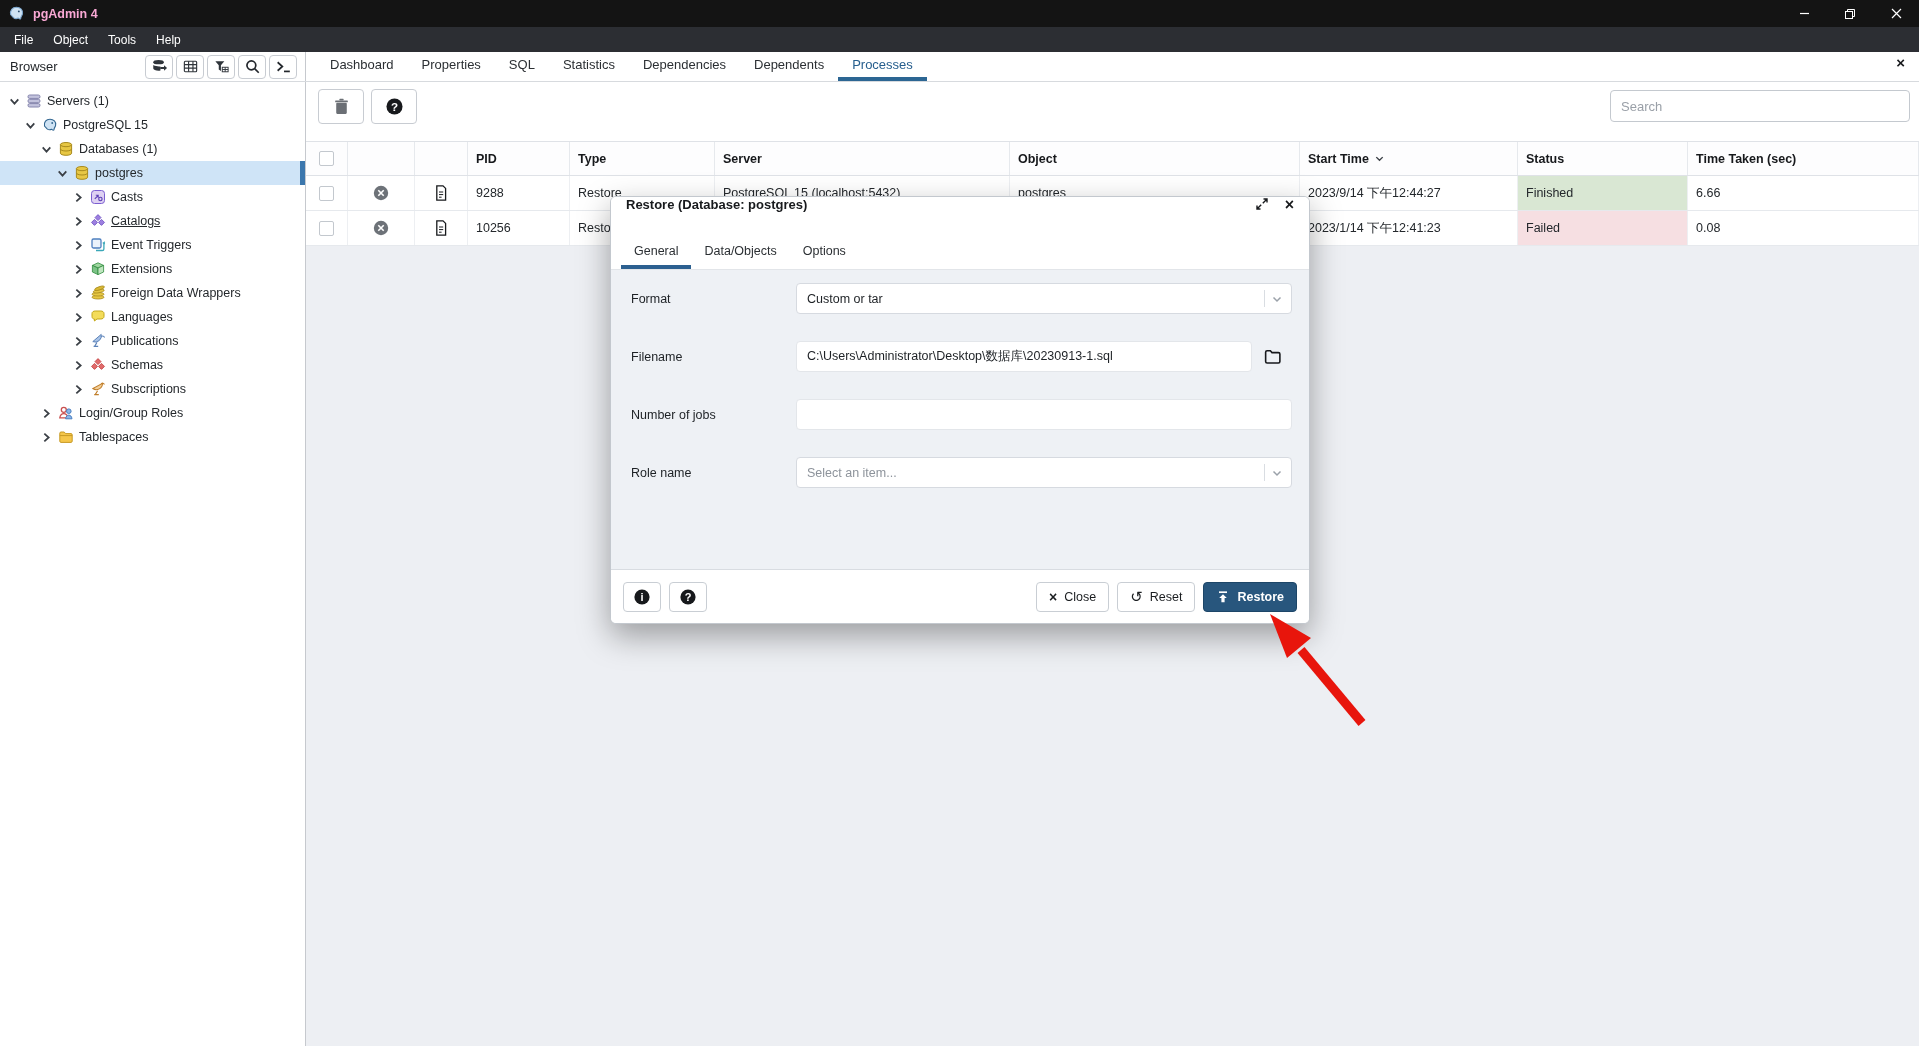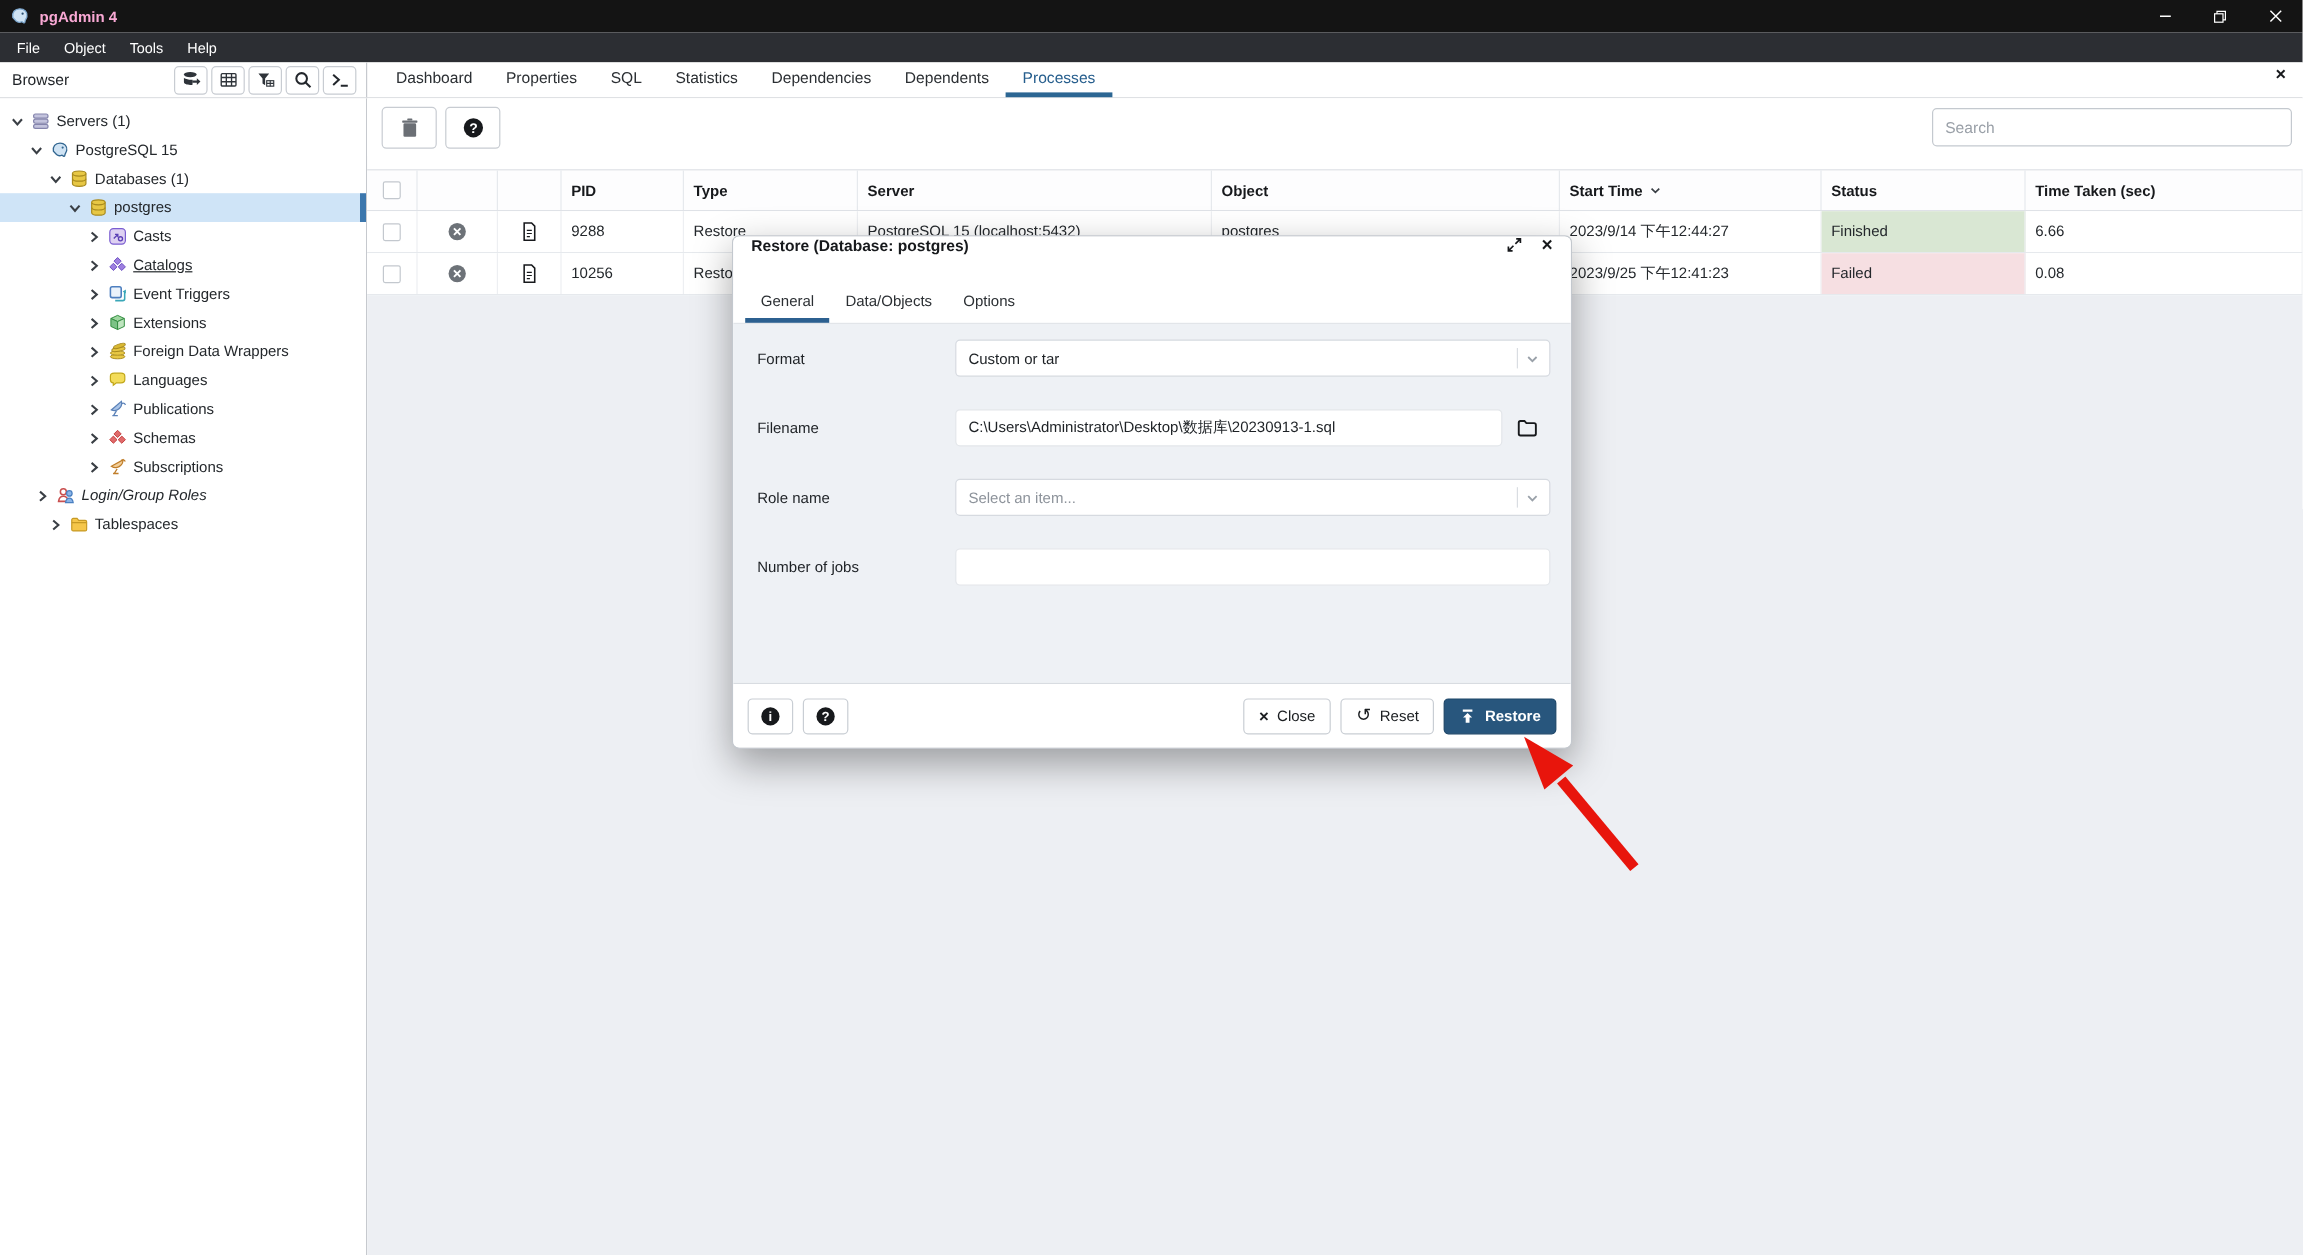--- a/index.html
+++ b/index.html
@@ -408,21 +408,21 @@
           </span>
           <span class="ticon">
             <svg viewBox="0 0 16 16">
               <path d="M2.8 8.6a6.2 6.2 0 0 0 8.4-7.2z" fill="#f2cf9a" stroke="#c07e2a" transform="rotate(12 8 8)"></path>
               <path d="M7.6 9.8 5.2 13.6M4.2 13.6h4.6" stroke="#c07e2a" fill="none" stroke-width="1.1"></path>
               <path d="M11 2.6q2.2-1.2 3.4 1" stroke="#c07e2a" fill="none" stroke-width="1.1"></path>
             </svg>
           </span>
           <span class="tlabel">Subscriptions</span>
         </div>
-        <div class="trow" style="padding-left: 29px; font-style: italic;">
+        <div class="trow" style="padding-left: 40px;">
           <span class="chev">
             <svg viewBox="0 0 12 12">
               <path d="M4 2.5 8 6l-4 3.5" fill="none" stroke="#3a3f45" stroke-width="1.6"></path>
             </svg>
           </span>
           <span class="ticon">
             <svg viewBox="0 0 16 16">
               <circle cx="5.8" cy="4.8" r="2.5" fill="none" stroke="#c94f4f" stroke-width="1.3"></circle>
               <path d="M1.8 12.8c.4-2.9 2-4.2 4-4.2s3.6 1.3 4 4.2z" fill="none" stroke="#c94f4f" stroke-width="1.3"></path>
               <circle cx="10.8" cy="6.2" r="2.3" fill="#8ab4e8" stroke="#4a7fc0"></circle>
@@ -549,21 +549,21 @@
                   <svg viewBox="0 0 18 18">
                     <path d="M4.8 1.8h6.2l2.6 2.6v11.8H4.8z" fill="#fff" stroke="#17191c" stroke-width="1.3"></path>
                     <path d="M7 8h4.2M7 10.6h4.2M7 13.2h2.6" stroke="#17191c" stroke-width="1"></path>
                   </svg>
                 </span>
               </div>
               <div class="td" style="flex: 0 0 102px;">10256</div>
               <div class="td" style="flex: 0 0 145px;">Restore</div>
               <div class="td" style="flex: 0 0 295px;"></div>
               <div class="td" style="flex: 0 0 290px;"></div>
-              <div class="td" style="flex: 0 0 218px;">2023/9/25 下午12:41:23</div>
+              <div class="td" style="flex: 0 0 218px;">2023/1/14 下午12:41:23</div>
               <div class="td st-failed" style="flex: 0 0 170px;">Failed</div>
               <div class="td" style="flex: 0 0 231px;">0.08</div>
             </div>
           </div>
       </div>
       <div class="mainfill"></div>
     </div>
   </div>
 
   <div class="dialog">
@@ -601,37 +601,37 @@
           <div class="fwrap">
             <input class="finput" type="text" value="C:\Users\Administrator\Desktop\数据库\20230913-1.sql" style="">
             <span class="fbrowse">
               <svg viewBox="0 0 18 18">
                 <path d="M2.5 5c0-.8.6-1.4 1.4-1.4h3.1l1.5 1.7h6.1c.8 0 1.4.6 1.4 1.4v7c0 .8-.6 1.4-1.4 1.4H3.9c-.8 0-1.4-.6-1.4-1.4z" fill="none" stroke="#17191c" stroke-width="1.5"></path>
               </svg>
             </span>
           </div>
         </div>
         <div class="frow">
+          <div class="flabel">Number of jobs</div>
+          <div class="fwrap">
+            <input class="finput" type="text" style="">
+          </div>
+        </div>
+        <div class="frow">
           <div class="flabel">Role name</div>
           <div class="fwrap">
             <div class="fselect">
               <span class="fval ph">Select an item...</span>
               <span class="fsep"></span>
               <span class="fchev">
                 <svg viewBox="0 0 12 12">
                   <path d="M2.5 4.5 6 8l3.5-3.5" fill="none" stroke="currentColor" stroke-width="1.5"></path>
                 </svg>
               </span>
             </div>
-          </div>
-        </div>
-        <div class="frow">
-          <div class="flabel">Number of jobs</div>
-          <div class="fwrap">
-            <input class="finput" type="text" style="">
           </div>
         </div>
       </div>
     <div class="dlg-footer">
       <button class="ibtn">
         <span style="display:flex;">
             <svg viewBox="0 0 18 18">
               <circle cx="9" cy="9" r="7.6" fill="#17191c"></circle>
               <text x="9" y="12.8" font-size="11" font-weight="bold" fill="#fff" text-anchor="middle" font-family="Liberation Sans,sans-serif">i</text>
             </svg>

